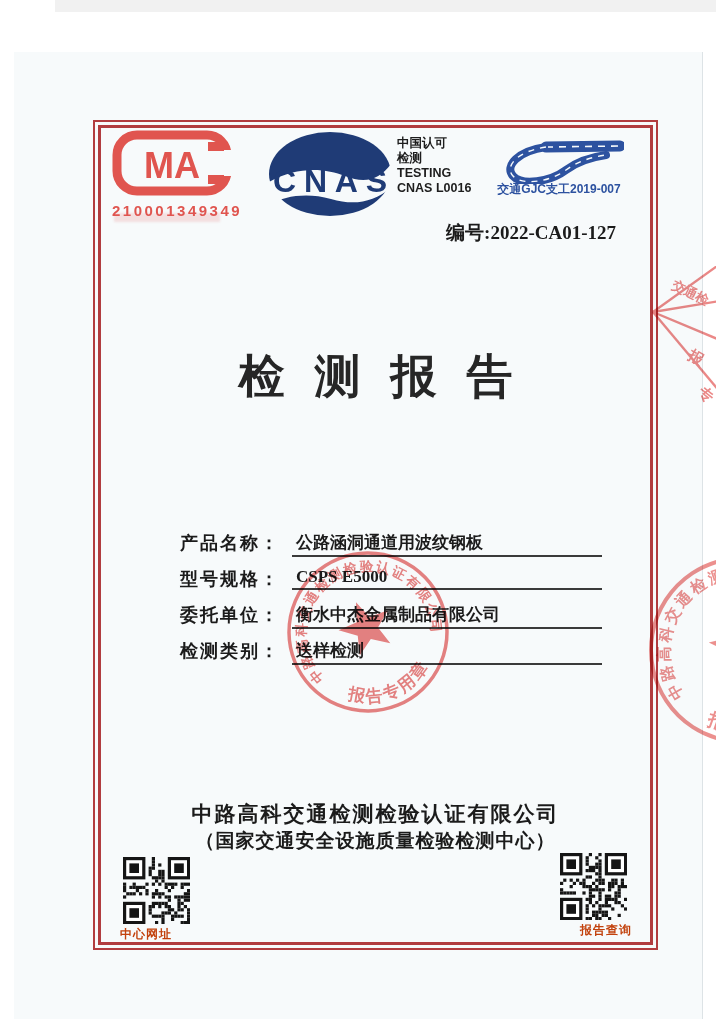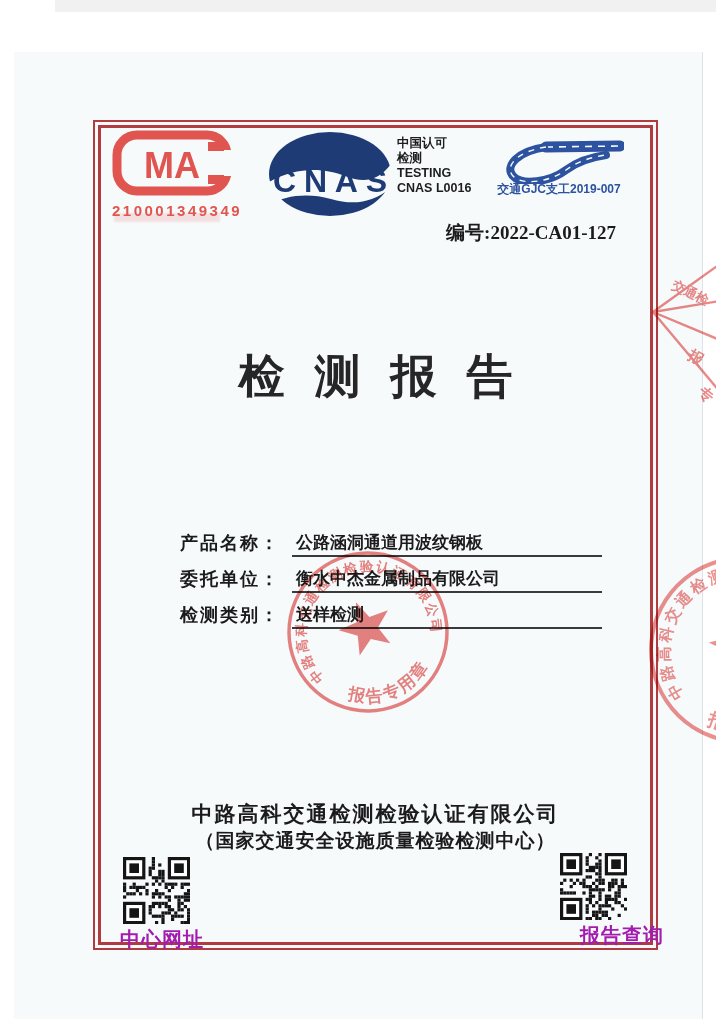--- a/index.html
+++ b/index.html
@@ -38,21 +38,21 @@
 
   
   .footer-company{position:absolute;left:93px;top:800px;width:565px;text-align:center;
     font-size:21px;font-weight:bold;letter-spacing:2px;z-index:2;}
   .footer-sub{position:absolute;left:93px;top:828px;width:565px;text-align:center;
     font-size:19px;font-weight:bold;letter-spacing:1px;z-index:2;}
 
   .qr{position:absolute;z-index:2;}
   .qr-left{left:123px;top:857px;}
   .qr-right{left:560px;top:853px;}
-  .qr-label{position:absolute;z-index:2;font-size:20px;font-weight:bold;color:#a21caf;letter-spacing:1px;}
+  .qr-label{position:absolute;z-index:2;font-size:12px;font-weight:bold;color:#c2410c;letter-spacing:1px;}
   .qr-label-left{left:120px;top:926px;}
   .qr-label-right{left:556px;top:922px;margin-left:24px;}
 
   
   .stamp-center{position:absolute;left:253px;top:517px;z-index:3;opacity:.78;mix-blend-mode:multiply;}
   .stamp-right{position:absolute;left:608px;top:515px;z-index:3;opacity:.7;mix-blend-mode:multiply;}
   .stamp-edge-top{position:absolute;left:645px;top:266px;z-index:3;opacity:.75;mix-blend-mode:multiply;}
   .stamp-text{fill:#e4605e;}
 </style>
 </head>
@@ -104,20 +104,24 @@
   <div class="road-caption">交通GJC支工2019-007</div>
 
   <div class="report-no">编号:2022-CA01-127</div>
 
   <div class="doc-title">检测报告</div>
 
   <div class="fields">
     <div class="field-row">
       <div class="field-label">产品名称：</div>
       <div class="field-value">公路涵洞通道用波纹钢板</div>
+    </div>
+    <div class="field-row">
+      <div class="field-label">型号规格：</div>
+      <div class="field-value">CSPS E5000</div>
     </div>
     <div class="field-row">
       <div class="field-label">委托单位：</div>
       <div class="field-value">衡水中杰金属制品有限公司</div>
     </div>
     <div class="field-row">
       <div class="field-label">检测类别：</div>
       <div class="field-value">送样检测</div>
     </div>
   </div>

